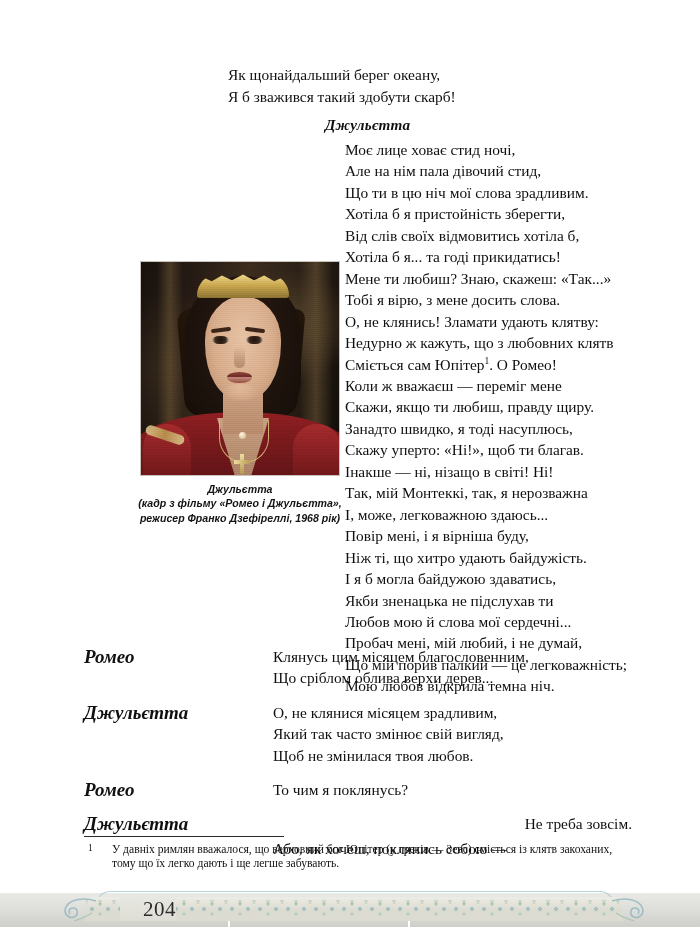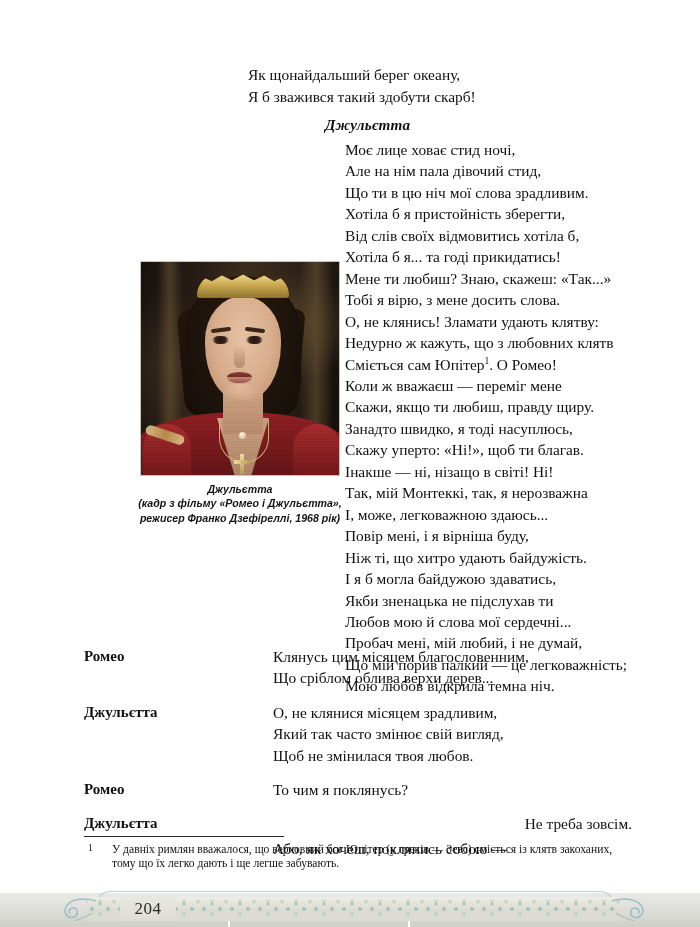--- a/index.html
+++ b/index.html
@@ -24,21 +24,20 @@
   }
 
   
   .verse-top {
     position: absolute;
     left: 228px;
     top: 64px;
     font-size: 15.4px;
     line-height: 21.5px;
     white-space: pre;
-    margin-left: 20px;
   }
 
   
   .speaker-center {
     position: absolute;
     left: 325px;
     top: 116px;
     font-size: 15.2px;
     font-style: italic;
     font-weight: 600;
@@ -276,21 +275,22 @@
     width: 560px;
   }
   .turn {
     display: flex;
     align-items: flex-start;
     margin-bottom: 13px;
   }
   .turn .who {
     width: 142px;
     flex: 0 0 142px;
-    font-size: 15px;
+    font-size: 19px;
+    font-style: italic;
     font-weight: 600;
     line-height: 21.4px;
   }
   .turn .lines {
     flex: 1 1 auto;
     font-size: 15.4px;
     line-height: 21.4px;
   }
   .turn .lines .ln { white-space: pre; margin-left: 47px; }
   .turn .lines .ln.far-right {
@@ -391,22 +391,22 @@
     width: 516px; height: 14px;
     border: 1.6px solid #9fc3cc;
     border-bottom: none;
     border-radius: 14px 14px 0 0;
     opacity: .75;
   }
   .footer .pagenum {
     position: absolute;
     left: 120px; top: 12px;
     width: 56px;
-    text-align: center;
-    font-size: 17px;
+    text-align: right;
+    font-size: 21px;
     color: #2c2c2c;
     line-height: 24px;
     letter-spacing: .5px;
     z-index: 4;
     background: linear-gradient(180deg, rgba(232,232,226,.92), rgba(222,222,214,.92));
   }
   .footer .spine {
     position: absolute;
     bottom: 0;
     width: 2px; height: 6px;

